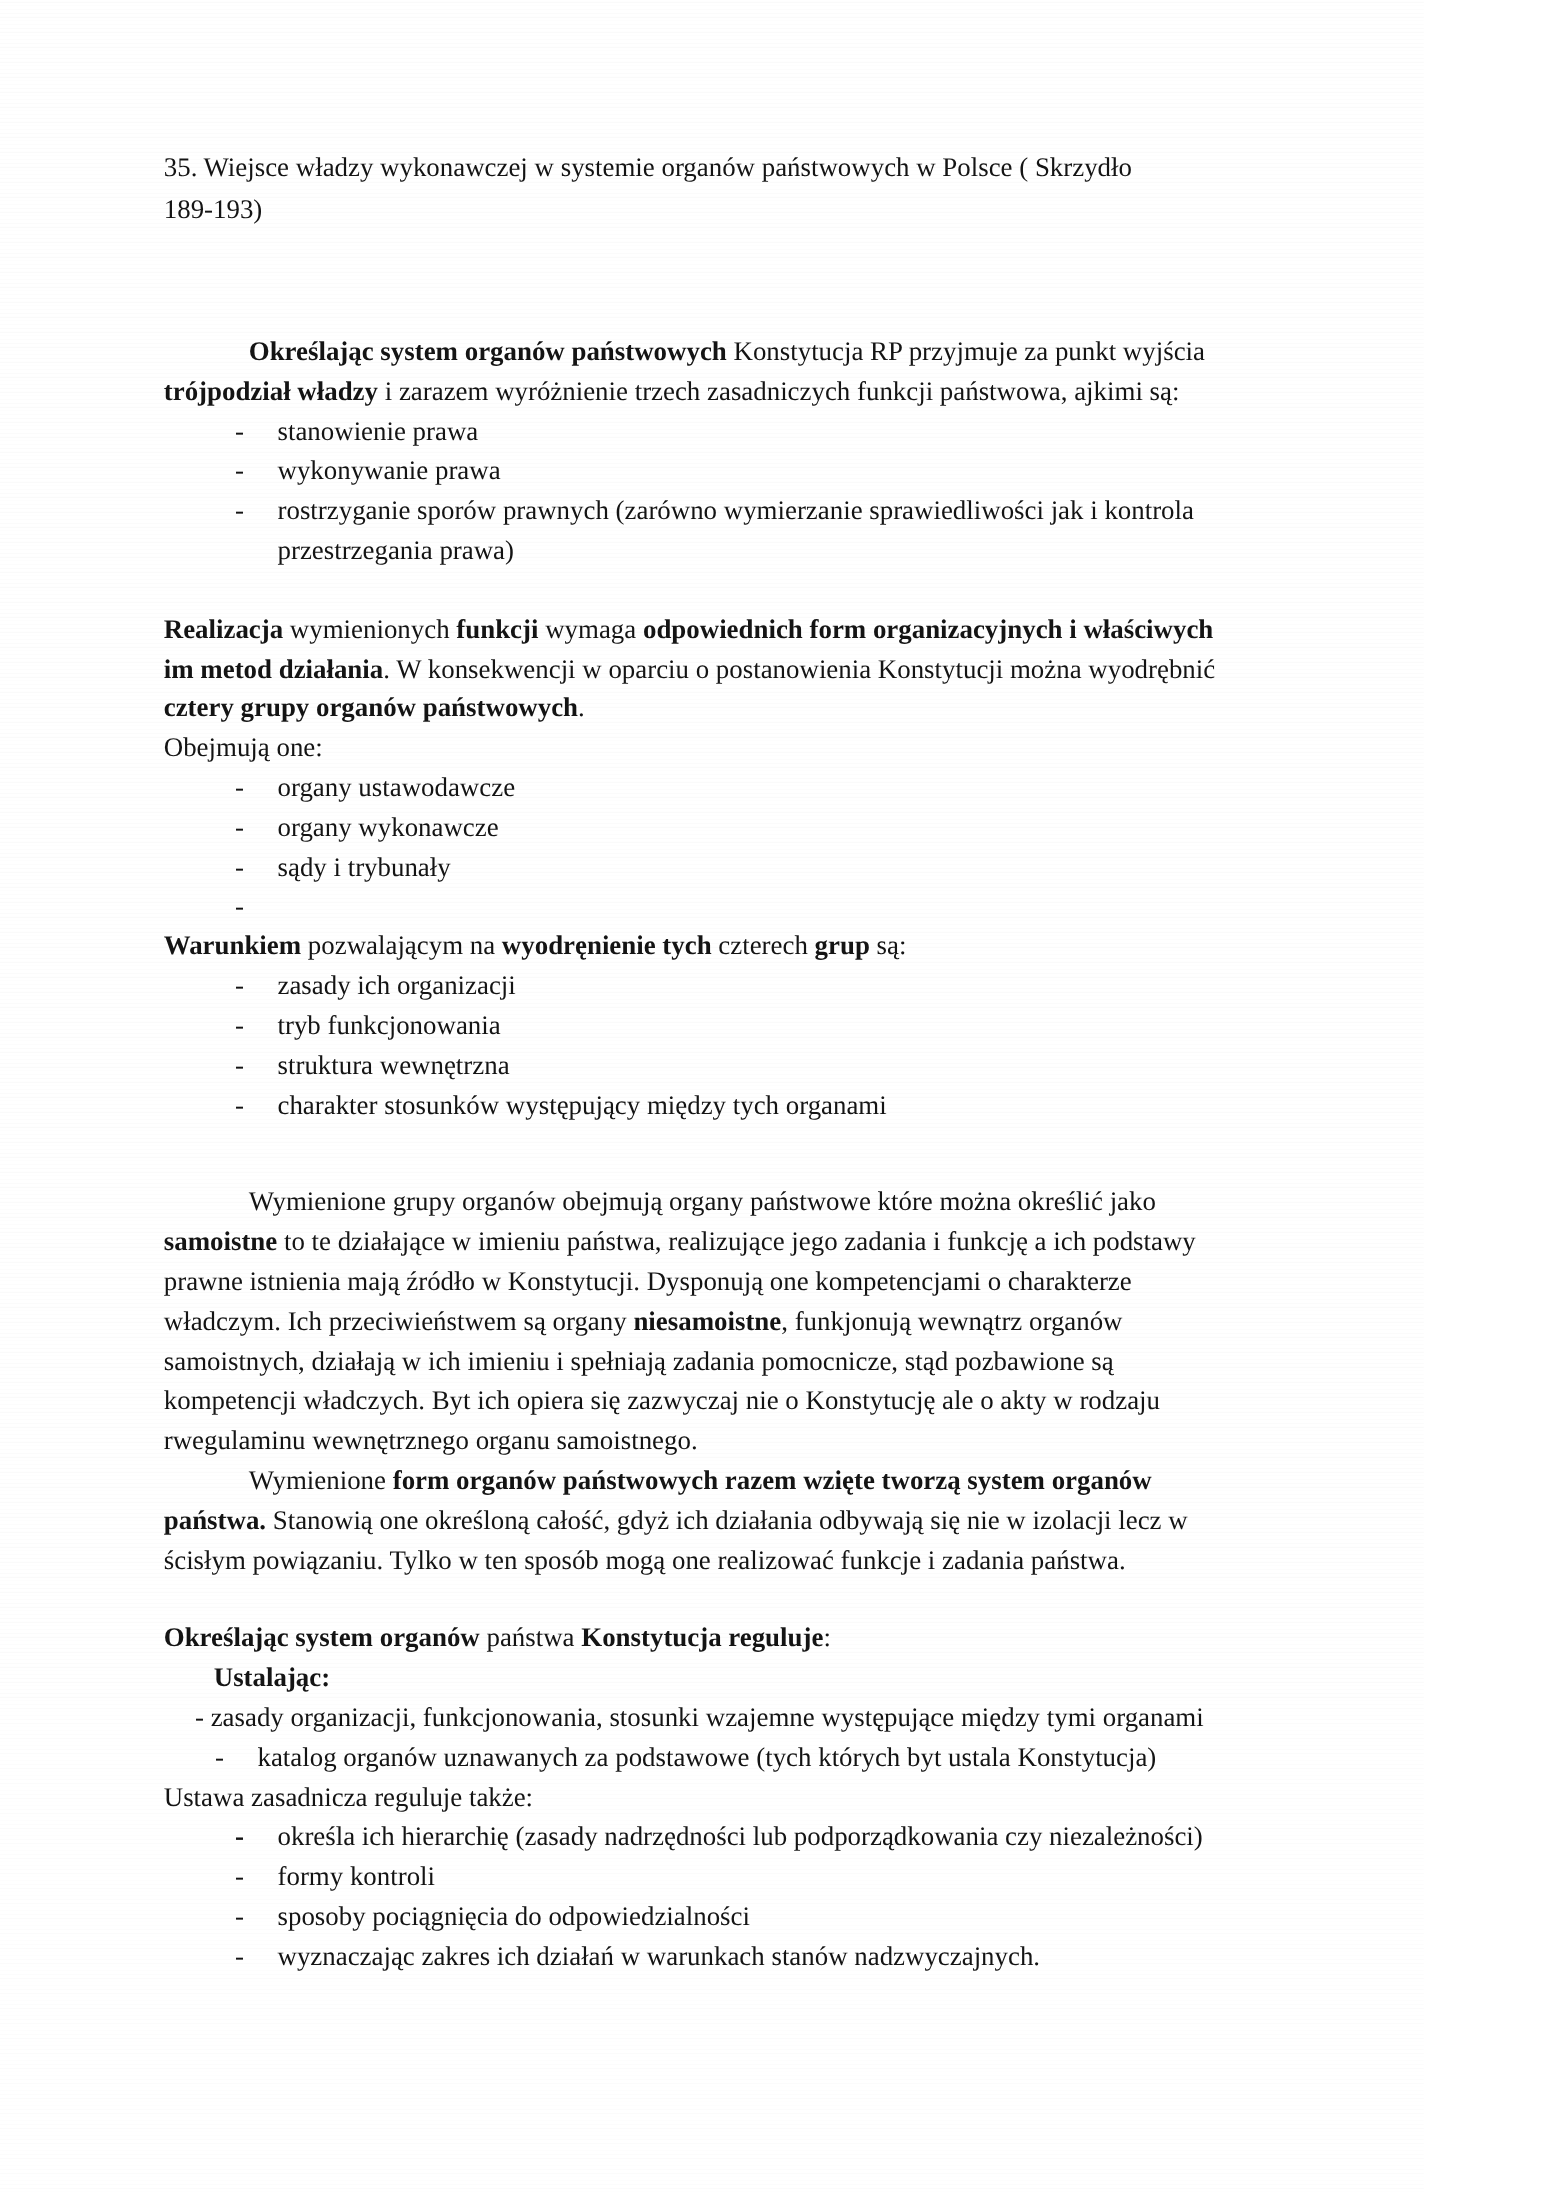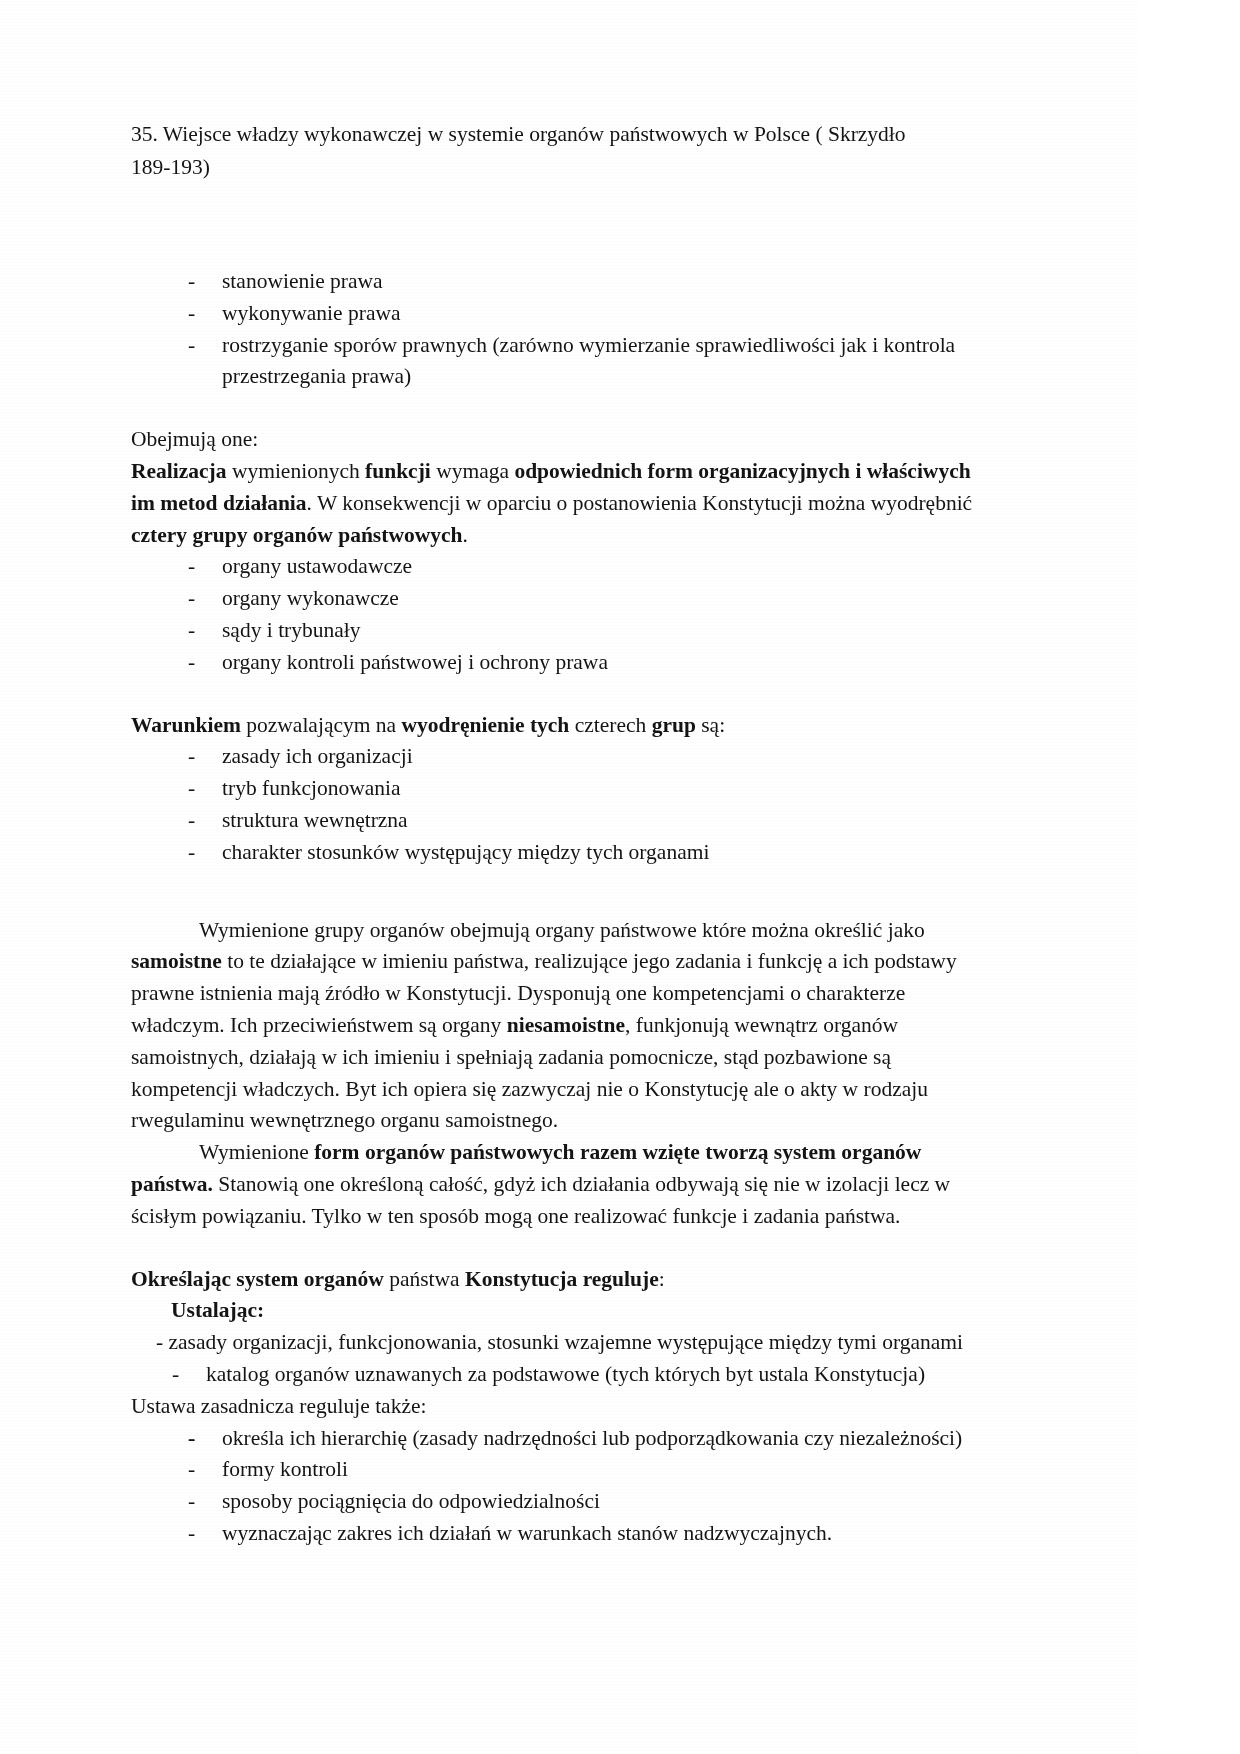--- a/index.html
+++ b/index.html
@@ -82,37 +82,38 @@
 <div class="page">
   <div class="doc">
 
     <div class="title">
       <span>35. Wiejsce władzy wykonawczej w systemie organów państwowych w Polsce ( Skrzydło</span><br>
       <span>189-193)</span>
     </div>
 
     <div class="gap-xl"></div>
 
+    <p class="para indent"><b>Określając system organów państwowych</b><span> Konstytucja RP przyjmuje za punkt wyjścia </span><b>trójpodział władzy</b><span> i zarazem wyróżnienie trzech zasadniczych funkcji państwowa, ajkimi są:</span></p>
 
     <ul class="dash">
       <li><span class="dash-mark">-</span><span>stanowienie prawa</span></li>
       <li><span class="dash-mark">-</span><span>wykonywanie prawa</span></li>
       <li><span class="dash-mark">-</span><span>rostrzyganie sporów prawnych (zarówno wymierzanie sprawiedliwości jak i kontrola przestrzegania prawa)</span></li>
     </ul>
 
     <div class="gap-lg"></div>
 
+    <p class="para"><b>Realizacja</b><span> wymienionych </span><b>funkcji</b><span> wymaga </span><b>odpowiednich form organizacyjnych i właściwych im metod działania</b><span>. W konsekwencji w oparciu o postanowienia Konstytucji można wyodrębnić </span><b>cztery grupy organów państwowych</b><span>.</span></p>
     <p class="para">Obejmują one:</p>
-    <p class="para"><b>Realizacja</b><span> wymienionych </span><b>funkcji</b><span> wymaga </span><b>odpowiednich form organizacyjnych i właściwych im metod działania</b><span>. W konsekwencji w oparciu o postanowienia Konstytucji można wyodrębnić </span><b>cztery grupy organów państwowych</b><span>.</span></p>
 
     <ul class="dash">
       <li><span class="dash-mark">-</span><span>organy ustawodawcze</span></li>
       <li><span class="dash-mark">-</span><span>organy wykonawcze</span></li>
       <li><span class="dash-mark">-</span><span>sądy i trybunały</span></li>
-      <li><span class="dash-mark">-</span><span>organy kontroli państwowej i ochrony prawa</span></li>
+      <li><span class="dash-mark">-</span></li>
     </ul>
 
     <div class="gap-lg"></div>
 
     <p class="para"><b>Warunkiem</b><span> pozwalającym na </span><b>wyodręnienie tych</b><span> czterech </span><b>grup</b><span> są:</span></p>
 
     <ul class="dash">
       <li><span class="dash-mark">-</span><span>zasady ich organizacji</span></li>
       <li><span class="dash-mark">-</span><span>tryb funkcjonowania</span></li>
       <li><span class="dash-mark">-</span><span>struktura wewnętrzna</span></li>

